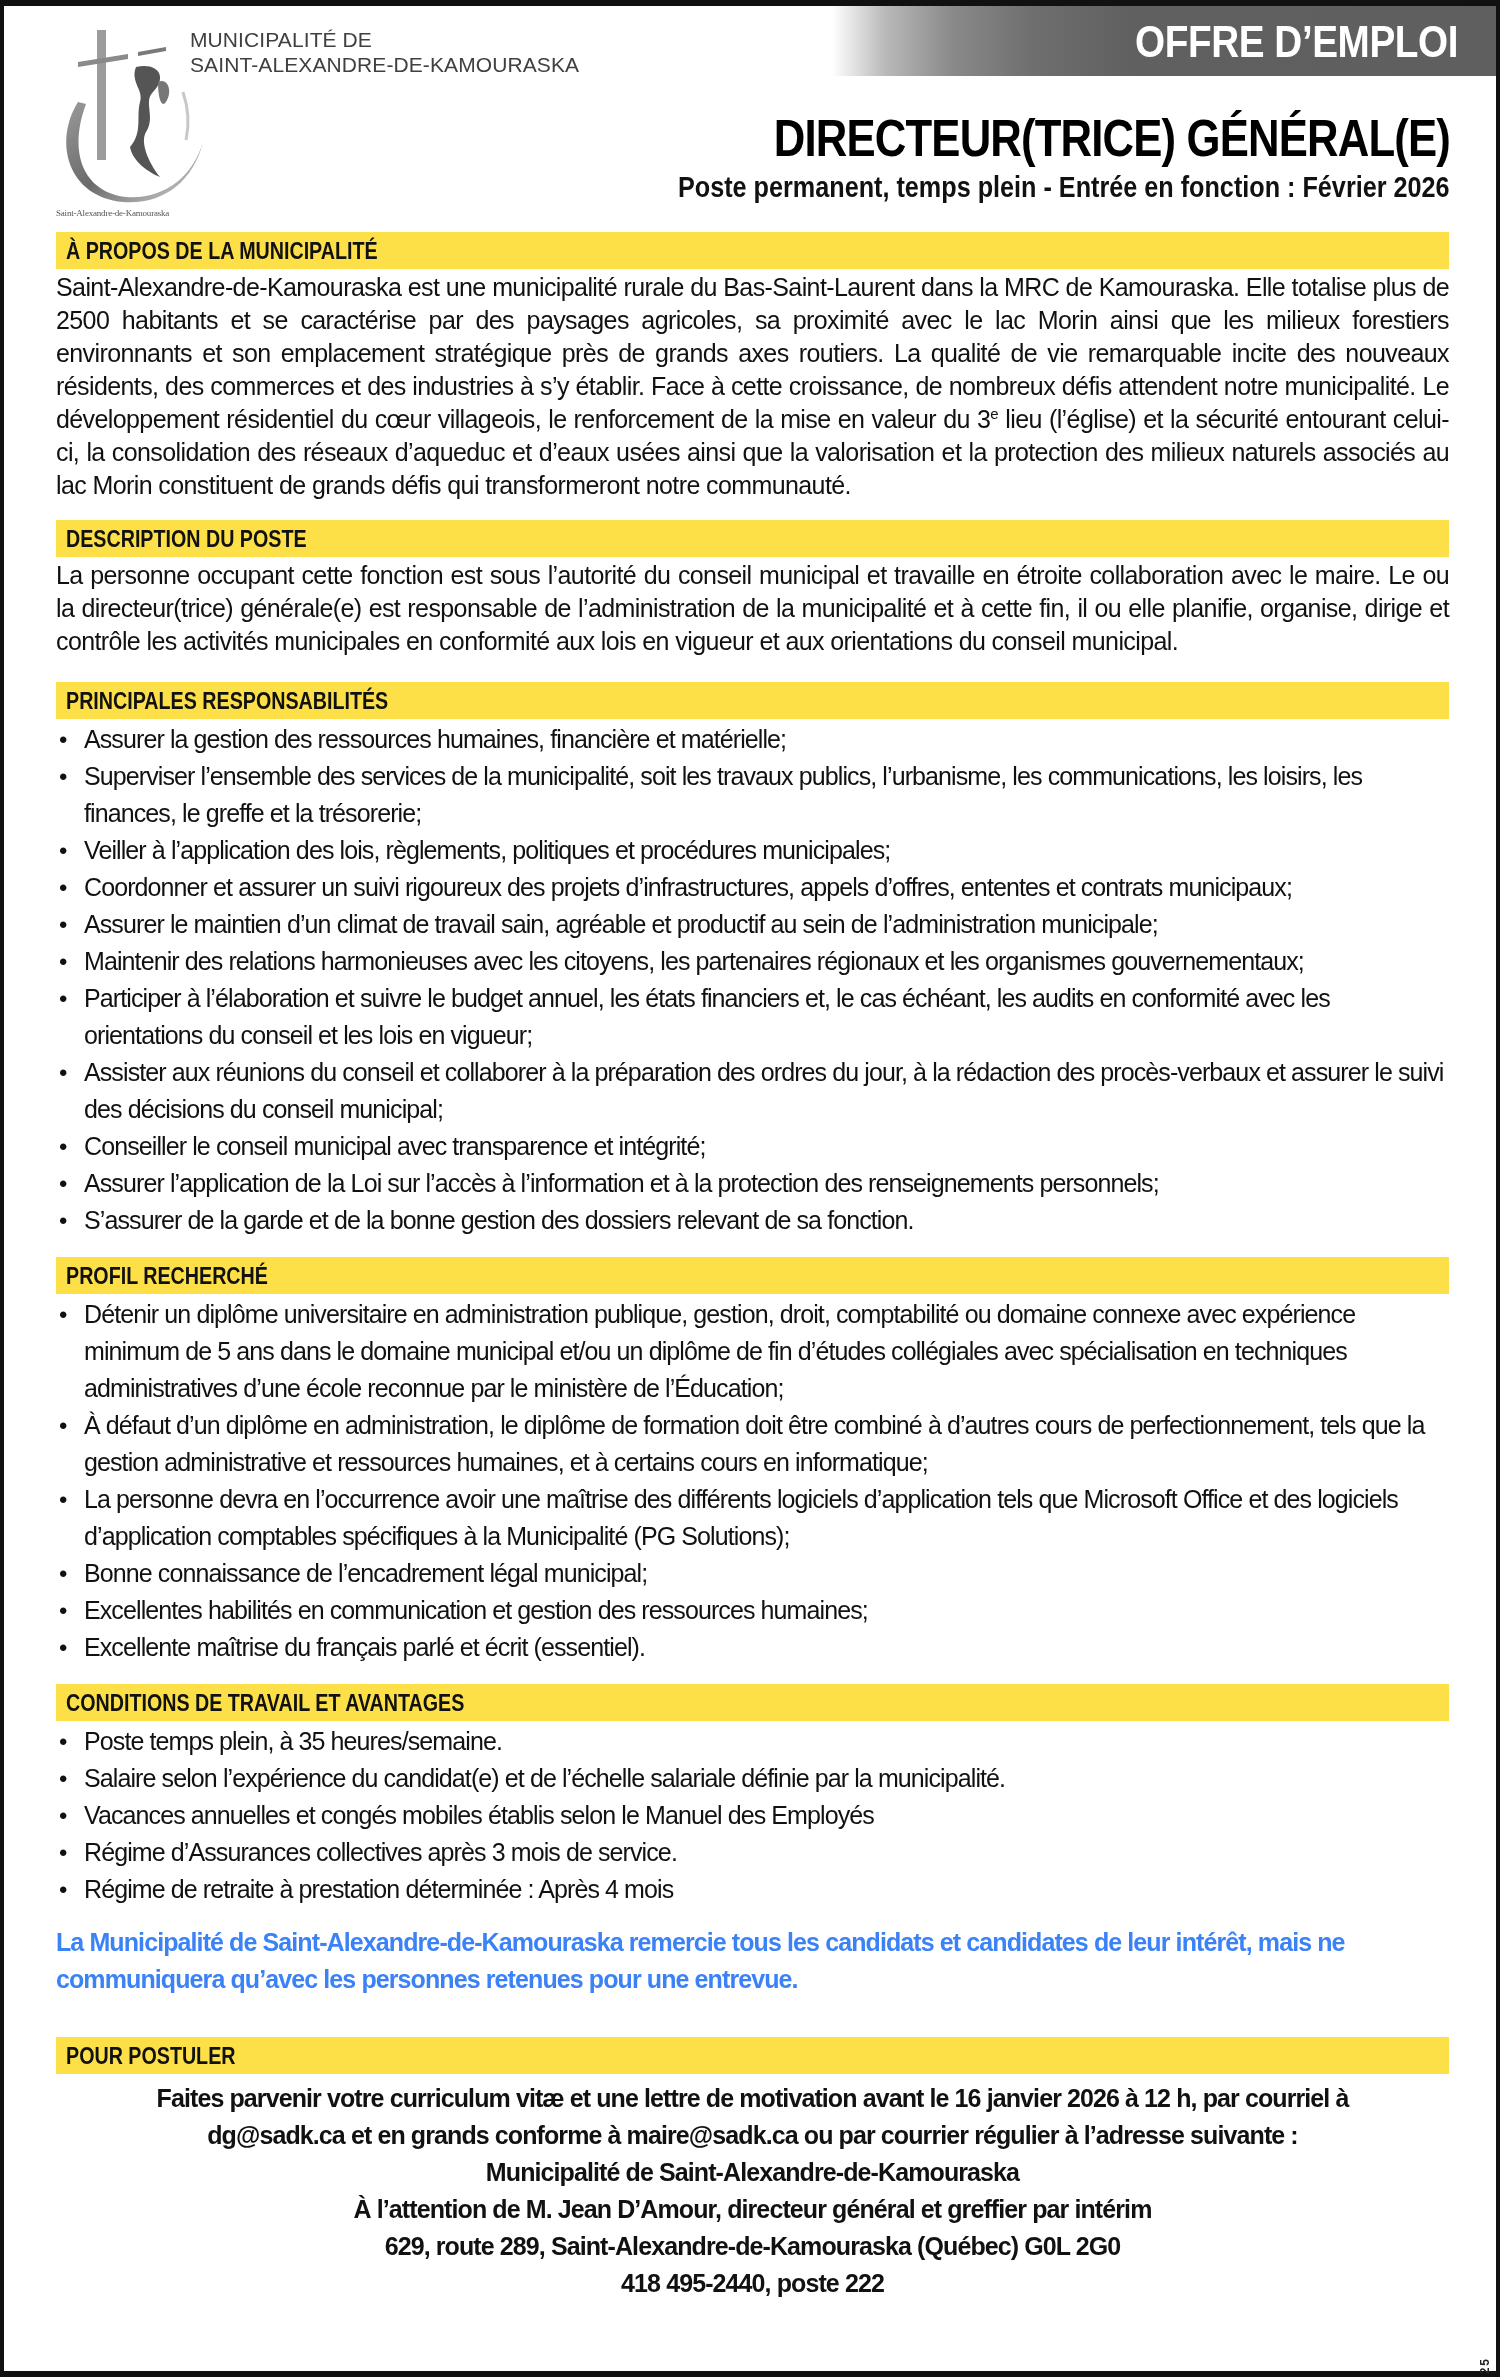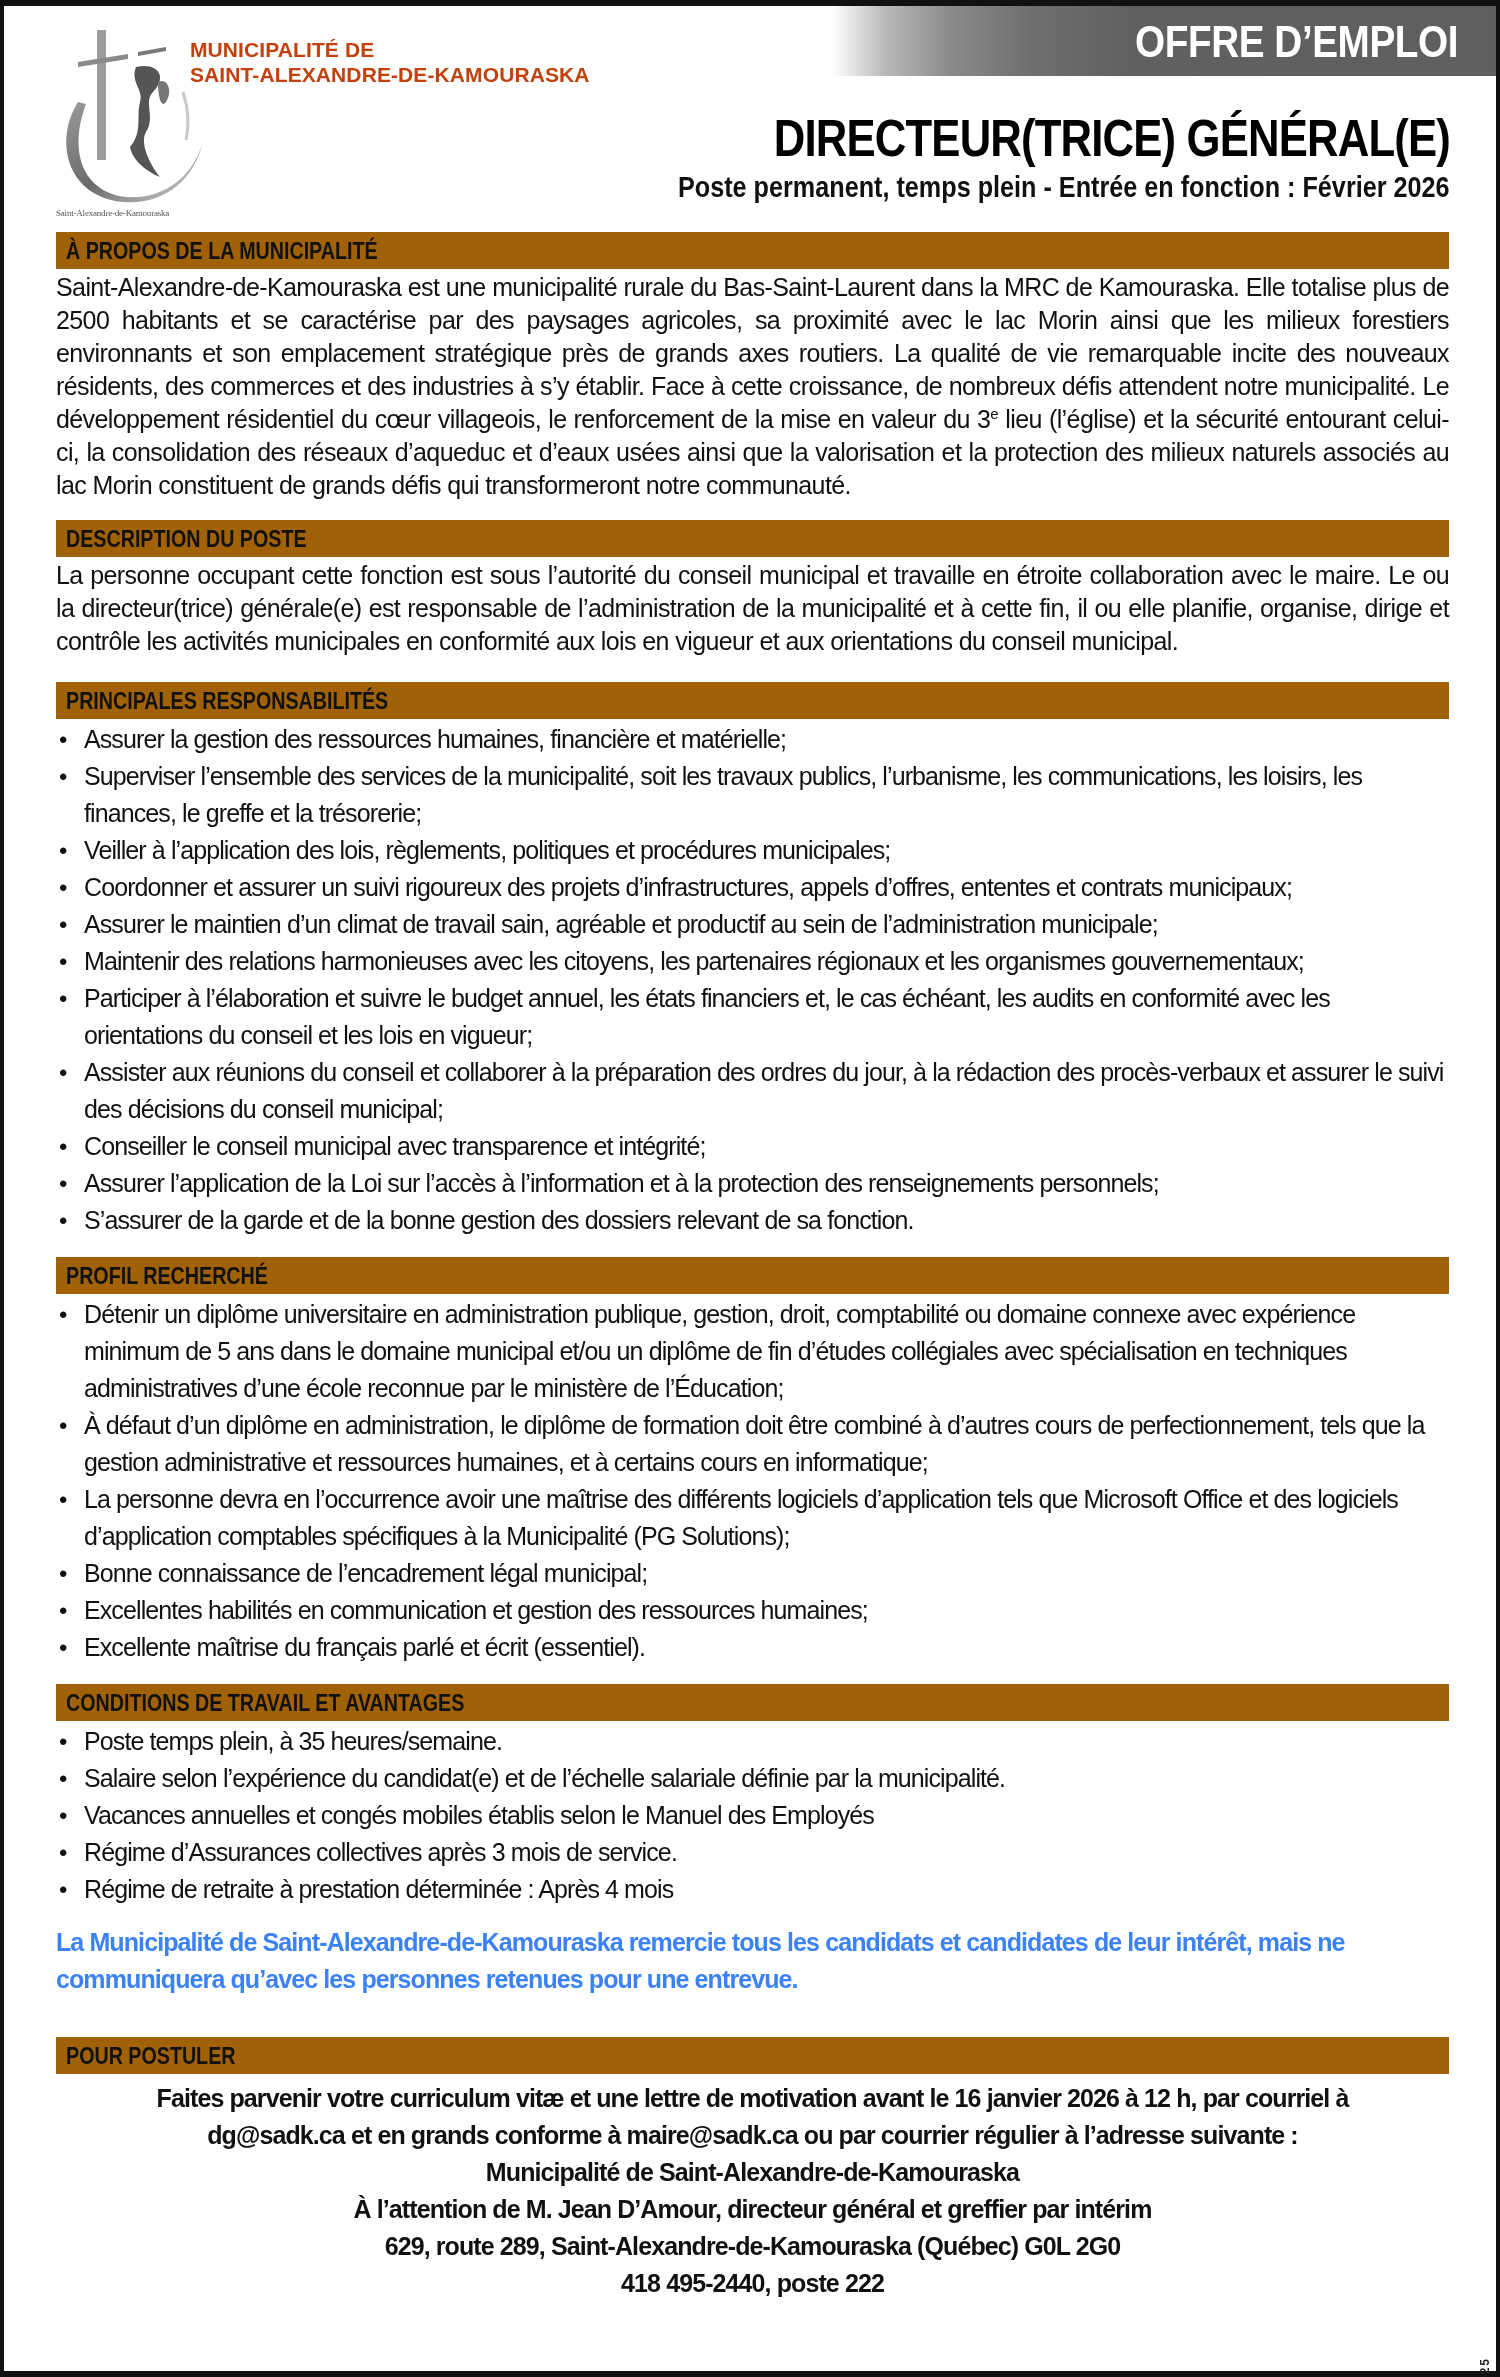--- a/index.html
+++ b/index.html
@@ -1,28 +1,28 @@
 <!DOCTYPE html>
 <html><head>
 <meta charset="utf-8">
 <style>
   html, body { margin: 0; padding: 0; background: #ffffff; }
   body { width: 1500px; height: 2377px; position: relative; overflow: hidden; font-family: "Liberation Sans", "DejaVu Sans", sans-serif; color: #111; }
   .frame { position: absolute; left: 0; top: 0; width: 1500px; height: 2377px; box-sizing: border-box; border: 4px solid #111; border-top-width: 6px; border-bottom-width: 6px; }
   
   .logo { position: absolute; left: 48px; top: 22px; width: 170px; height: 200px; }
   .logo-caption { position: absolute; left: 56px; top: 208px; font-family: "Liberation Serif", serif; font-size: 9px; color: #555; letter-spacing: -0.2px; }
-  .muni-name { position: absolute; left: 190px; top: 37px; font-size: 21px; font-weight: bold; line-height: 25px; letter-spacing: 0.1px; color: #c2410c; }
+  .muni-name { position: absolute; left: 190px; top: 27px; font-size: 21px; font-weight: normal; line-height: 25px; letter-spacing: 0.1px; color: #404040; }
   .offer-bar { position: absolute; left: 832px; top: 6px; width: 664px; height: 70px; background: linear-gradient(90deg, #ffffff 0%, #b9b9b9 8%, #8a8a8a 18%, #6f6f6f 30%, #606060 45%, #5f5f5f 100%); }
   .offer-bar span { position: absolute; right: 38px; top: 11px; font-size: 44px; font-weight: bold; color: #fff; letter-spacing: -0.5px; transform: scaleX(0.88); transform-origin: right center; }
   .job-title { position: absolute; right: 50px; top: 108px; font-size: 52px; font-weight: bold; letter-spacing: -1px; color: #000; transform: scaleX(0.84); transform-origin: right center; white-space: nowrap; }
   .job-subtitle { position: absolute; right: 50px; top: 170px; font-size: 30px; font-weight: bold; color: #111; transform: scaleX(0.84); transform-origin: right center; white-space: nowrap; }
   
   .content { position: absolute; left: 56px; top: 232px; width: 1393px; }
-  .sec-bar { background: #a16207; height: 37px; box-sizing: border-box; padding-left: 10px; }
+  .sec-bar { background: #fde047; height: 37px; box-sizing: border-box; padding-left: 10px; }
   .sec-bar span { display: inline-block; font-size: 24px; font-weight: bold; line-height: 37px; color: #111; transform: scaleX(0.82); transform-origin: left center; white-space: nowrap; }
   .para { font-size: 25px; line-height: 33px; text-align: justify; color: #111; margin: 2px 0 0 0; letter-spacing: -0.6px; }
   .para sup { font-size: 15px; line-height: 0; }
   ul.bullets { list-style: none; margin: 2px 0 0 0; padding: 0; }
   ul.bullets li { position: relative; padding-left: 28px; font-size: 25px; line-height: 37px; letter-spacing: -0.9px; color: #111; }
   ul.bullets li::before { content: "•"; position: absolute; left: 3px; top: 0; font-size: 24px; }
   .gap18 { height: 18px; }
   .gap14 { height: 14px; }
   .gap24 { height: 24px; }
   .thanks { font-size: 25px; line-height: 37px; font-weight: bold; letter-spacing: -0.9px; color: #3b82f6; margin-top: 2px; }

